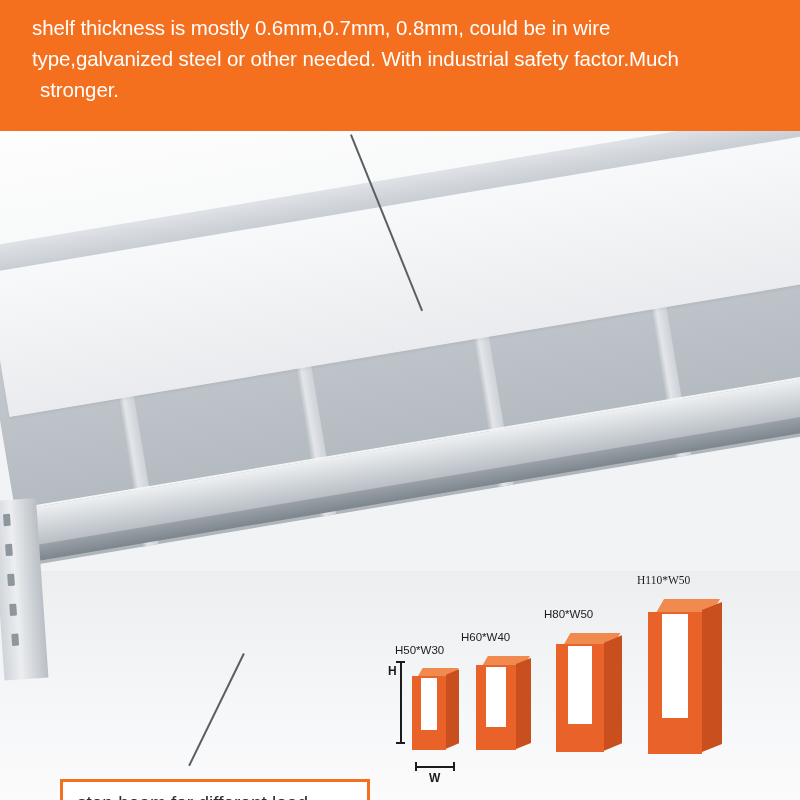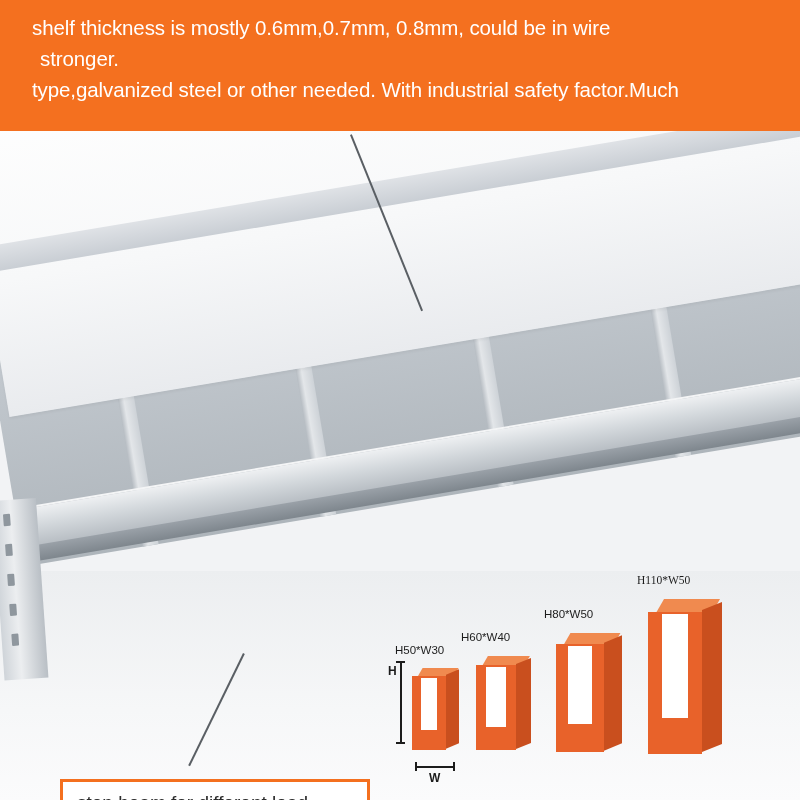--- a/index.html
+++ b/index.html
@@ -208,22 +208,22 @@
     background: #ffffff;
   }
 </style>
 </head>
 <body>
 
 <div id="page">
 
   <div class="banner">
     <div class="banner-line">shelf thickness is mostly 0.6mm,0.7mm, 0.8mm, could be in wire</div>
+    <div class="banner-line">type,galvanized steel or other needed. With industrial safety factor.Much</div>
     <div class="banner-line indent">stronger.</div>
-    <div class="banner-line">type,galvanized steel or other needed. With industrial safety factor.Much</div>
   </div>
 
   <div class="photo">
 
     <div class="floor"></div>
 
     <div class="under-panel">
       <div class="rib" style="left:120px; top:0; height:330px;"></div>
       <div class="rib" style="left:300px; top:0; height:330px;"></div>
       <div class="rib" style="left:480px; top:0; height:330px;"></div>

